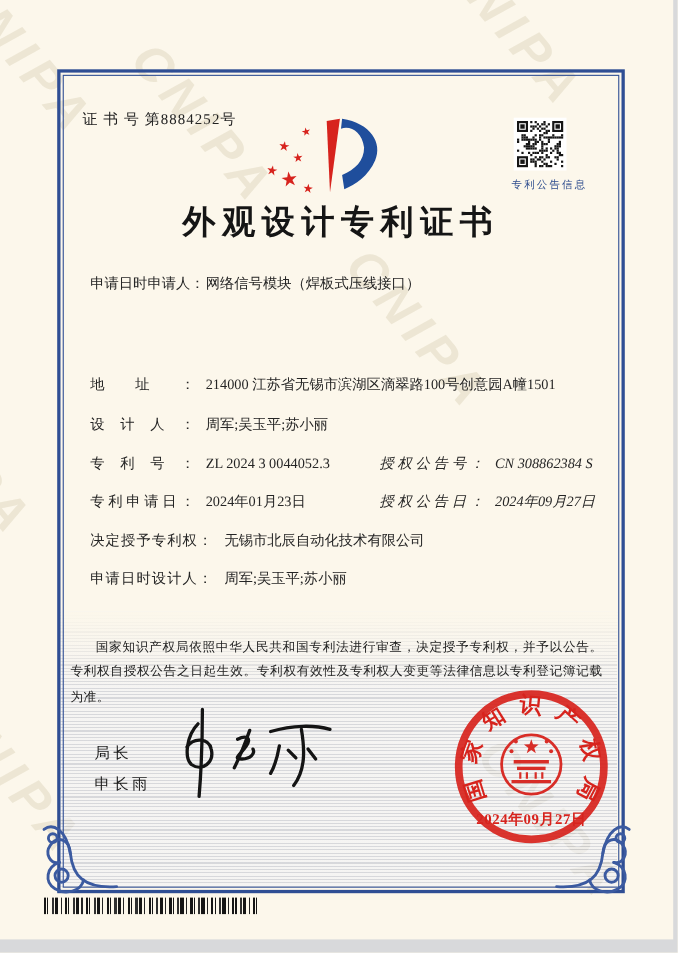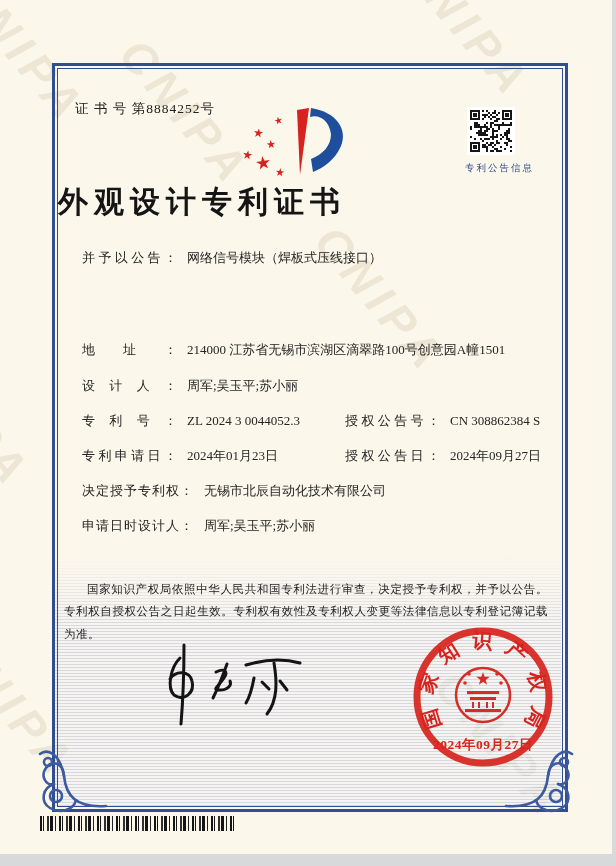--- a/index.html
+++ b/index.html
@@ -46,29 +46,29 @@
 
   
   .qrblock{position:absolute;left:465px;top:110px;width:52px;text-align:center;}
   .qr{position:relative;width:42px;height:42px;margin:0 auto;background:#fff;outline:3px solid #fff;}
   .qr i{position:absolute;width:2px;height:2px;background:#161616;}
   .qf{position:absolute;width:6px;height:6px;border:2px solid #161616;background:#fff;}
   .qf::after{content:"";position:absolute;inset:1px;background:#161616;}
   .qf.tl{left:0;top:0}.qf.tr{right:0;top:0}.qf.bl{left:0;bottom:0}
   .qrcap{margin-top:10px;font-size:9.5px;color:#2e4d8e;letter-spacing:2px;white-space:nowrap;}
 
-  .title{position:absolute;left:52px;top:182px;width:510px;text-align:left;
+  .title{position:absolute;left:52px;top:182px;width:510px;text-align:center;
       font-size:30px;font-weight:bold;color:#151515;letter-spacing:6px;text-indent:6px;}
 
   
   .row{position:absolute;left:82px;font-size:13px;color:#252525;white-space:nowrap;}
   .lab{display:inline-block;width:95px;text-align:justify;text-align-last:justify;}
   .lab.wide{width:auto;letter-spacing:1px;}
   .val{margin-left:10px;}
-  .rcol{position:absolute;left:263px;top:0;}
+  .rcol{position:absolute;left:263px;top:0;font-style:italic;}
   .r1{top:249px}.r2{top:301px}.r3{top:341px}.r4{top:377px}
   .r5{top:412px}.r6{top:447px}.r7{top:482px}.r8{top:517px}
 
   .legal{position:absolute;left:64px;top:578px;width:484px;font-size:11.5px;line-height:1.95;
       color:#232323;text-align:justify;text-indent:2em;letter-spacing:0.5px;}
 
   .signer{position:absolute;left:86px;top:670px;font-family:"Liberation Sans","DejaVu Sans",sans-serif;
       font-size:14px;color:#1a1a1a;letter-spacing:3px;line-height:2.0;}
   .signature{position:absolute;left:150px;top:638px;}
 
@@ -271,21 +271,21 @@
           <i style="left: 28px; top: 40px;"></i>
           <i style="left: 30px; top: 40px;"></i>
           <i style="left: 40px; top: 40px;"></i>
         </div>
       <div class="qrcap">专利公告信息</div>
     </div>
 
     <div class="title">外观设计专利证书</div>
 
     <div class="row r1">
-      <span class="lab">并予以公告：</span><span class="val">网络信号模块（焊板式压线接口）</span>
+      <span class="lab">申请日时申请人：</span><span class="val">网络信号模块（焊板式压线接口）</span>
     </div>
     <div class="row r3">
       <span class="lab">地址：</span><span class="val">214000 江苏省无锡市滨湖区滴翠路100号创意园A幢1501</span>
     </div>
     <div class="row r4">
       <span class="lab">设计人：</span><span class="val">周军;吴玉平;苏小丽</span>
     </div>
     <div class="row r5">
       <span class="lab">专利号：</span><span class="val">ZL 2024 3 0044052.3</span>
       <span class="rcol">
@@ -300,20 +300,24 @@
     </div>
     <div class="row r7">
       <span class="lab wide">决定授予专利权：</span><span class="val">无锡市北辰自动化技术有限公司</span>
     </div>
     <div class="row r8">
       <span class="lab wide">申请日时设计人：</span><span class="val">周军;吴玉平;苏小丽</span>
     </div>
 
     <div class="legal">国家知识产权局依照中华人民共和国专利法进行审查，决定授予专利权，并予以公告。专利权自授权公告之日起生效。专利权有效性及专利权人变更等法律信息以专利登记簿记载为准。</div>
 
+    <div class="signer">
+      <div>局长</div>
+      <div>申长雨</div>
+    </div>
 
     <svg class="signature" width="175" height="95" viewBox="0 0 175 95">
       <g fill="none" stroke="#141414" stroke-width="3" stroke-linecap="round" stroke-linejoin="round">
         <path d="M30,20 C20,30 17,50 24,57 C34,64 45,55 42,43 C40,33 26,32 20,41"></path>
         <path d="M34,7 C34,32 33,62 31,86"></path>
         <path d="M66,34 C74,30 79,33 74,40 C68,49 61,52 70,52 C78,52 82,47 80,43"></path>
         <path d="M77,26 C72,40 67,52 63,60"></path>
         <path d="M96,27 C116,21 136,21 150,25"></path>
         <path d="M124,25 C127,43 128,62 117,76"></path>
         <path d="M104,40 C102,51 99,60 96,65"></path>

